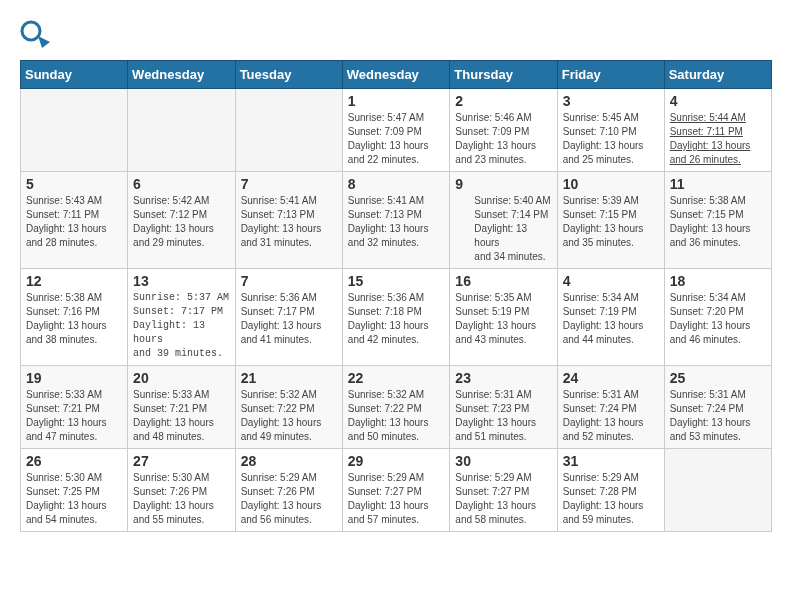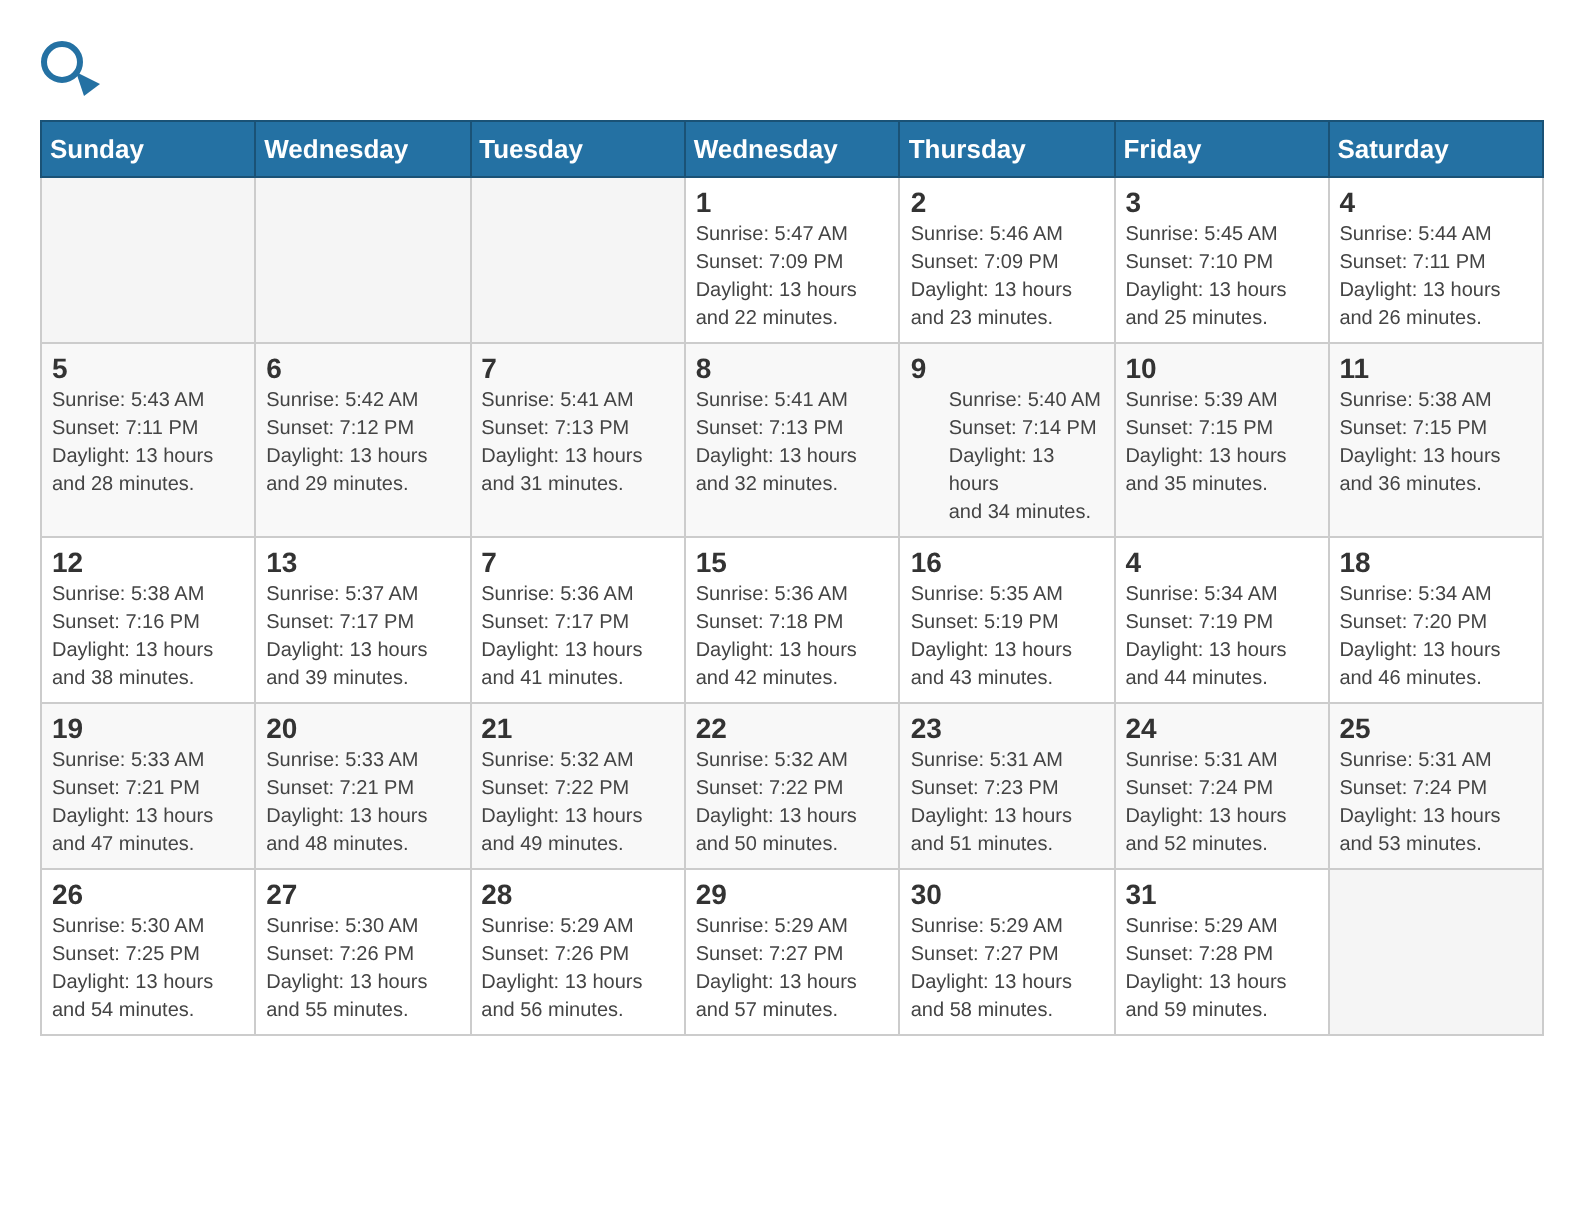--- a/index.html
+++ b/index.html
@@ -146,21 +146,21 @@
         </td>
         <td>
           <span class="day-number">3</span>
           <div class="day-info" style="white-space: pre-line;">Sunrise: 5:45 AM
 Sunset: 7:10 PM
 Daylight: 13 hours
 and 25 minutes.</div>
         </td>
         <td>
           <span class="day-number">4</span>
-          <div class="day-info" style="white-space: pre-line;">Sunrise: 5:44 AM
+          <div class="day-info" style="white-space: pre-line; text-decoration: underline;">Sunrise: 5:44 AM
 Sunset: 7:11 PM
 Daylight: 13 hours
 and 26 minutes.</div>
         </td>
       </tr>
       <tr>
         <td>
           <span class="day-number">5</span>
           <div class="day-info" style="white-space: pre-line;">Sunrise: 5:43 AM
 Sunset: 7:11 PM
@@ -213,21 +213,21 @@
       <tr>
         <td>
           <span class="day-number">12</span>
           <div class="day-info" style="white-space: pre-line;">Sunrise: 5:38 AM
 Sunset: 7:16 PM
 Daylight: 13 hours
 and 38 minutes.</div>
         </td>
         <td>
           <span class="day-number">13</span>
-          <div class="day-info" style="white-space: pre-line;">Sunrise: 5:37 AM
+          <div class="day-info" style="white-space: pre-line; font-family: Liberation Mono, monospace;">Sunrise: 5:37 AM
 Sunset: 7:17 PM
 Daylight: 13 hours
 and 39 minutes.</div>
         </td>
         <td>
           <span class="day-number">7</span>
           <div class="day-info" style="white-space: pre-line;">Sunrise: 5:36 AM
 Sunset: 7:17 PM
 Daylight: 13 hours
 and 41 minutes.</div>

